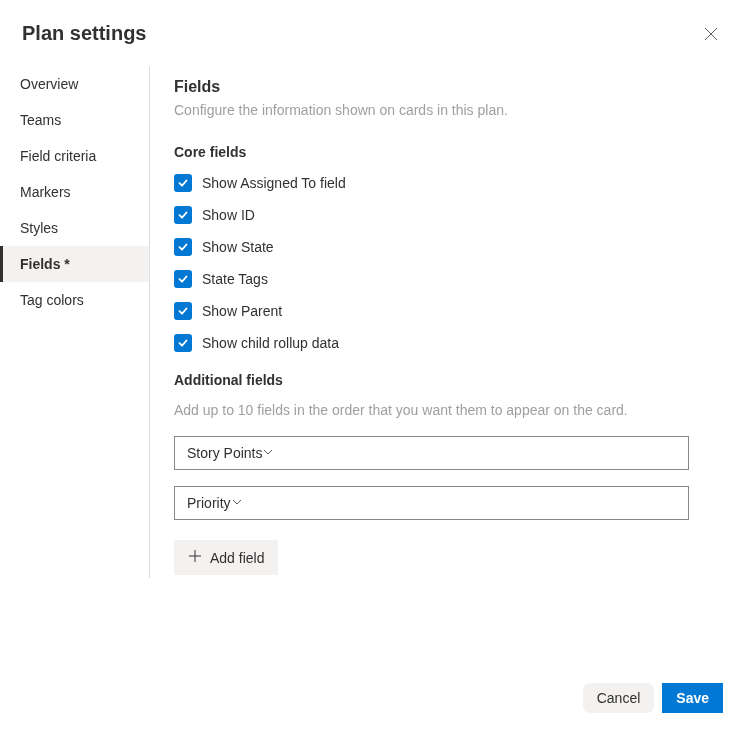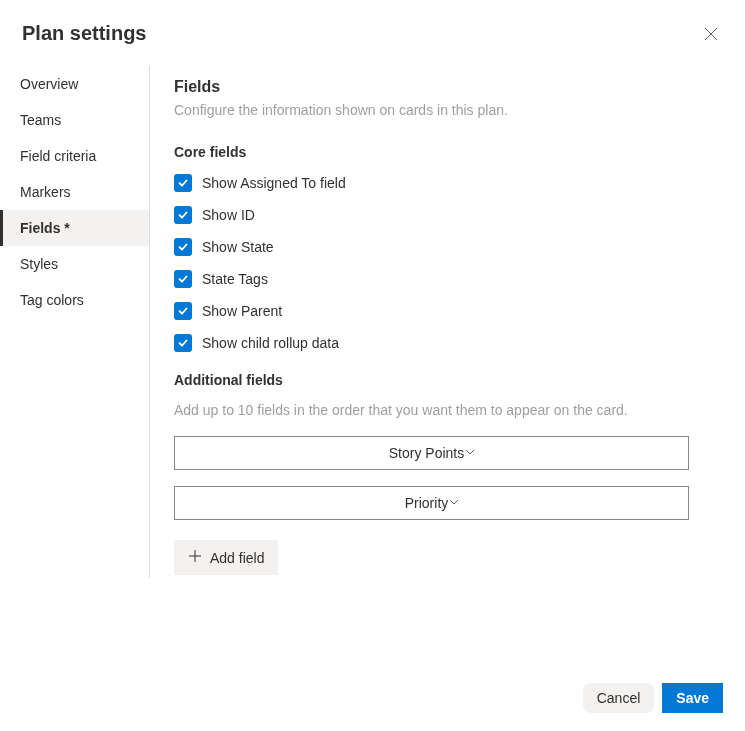--- a/index.html
+++ b/index.html
@@ -96,21 +96,21 @@
   .chk-label { cursor: default; }
   .addl-desc {
     color: #a19f9d;
     margin: 6px 0 18px 0;
   }
   .select {
     border: 1px solid #8a8886;
     height: 34px;
     display: flex;
     align-items: center;
-    justify-content: center;
+    justify-content: flex-start;
     padding: 0 10px 0 12px;
     margin-bottom: 16px;
     cursor: pointer;
     background: #fff;
   }
   .select .chevron { color: #605e5c; }
   .add-field-btn {
     display: inline-flex;
     align-items: center;
     gap: 8px;
@@ -161,22 +161,22 @@
     </span>
   </div>
 </div>
 
 <div class="body">
   <nav class="sidebar" id="sidebar">
       <div class="sidebar-item">Overview</div>
       <div class="sidebar-item">Teams</div>
       <div class="sidebar-item">Field criteria</div>
       <div class="sidebar-item">Markers</div>
+      <div class="sidebar-item">Styles</div>
       <div class="sidebar-item selected">Fields *</div>
-      <div class="sidebar-item">Styles</div>
       <div class="sidebar-item">Tag colors</div>
     </nav>
 
   <div class="content">
     <div class="section-title">Fields</div>
     <div class="section-desc">Configure the information shown on cards in this plan.</div>
 
     <div class="sub-title">Core fields</div>
     <div id="core-fields">
         <div class="checkbox-row">

